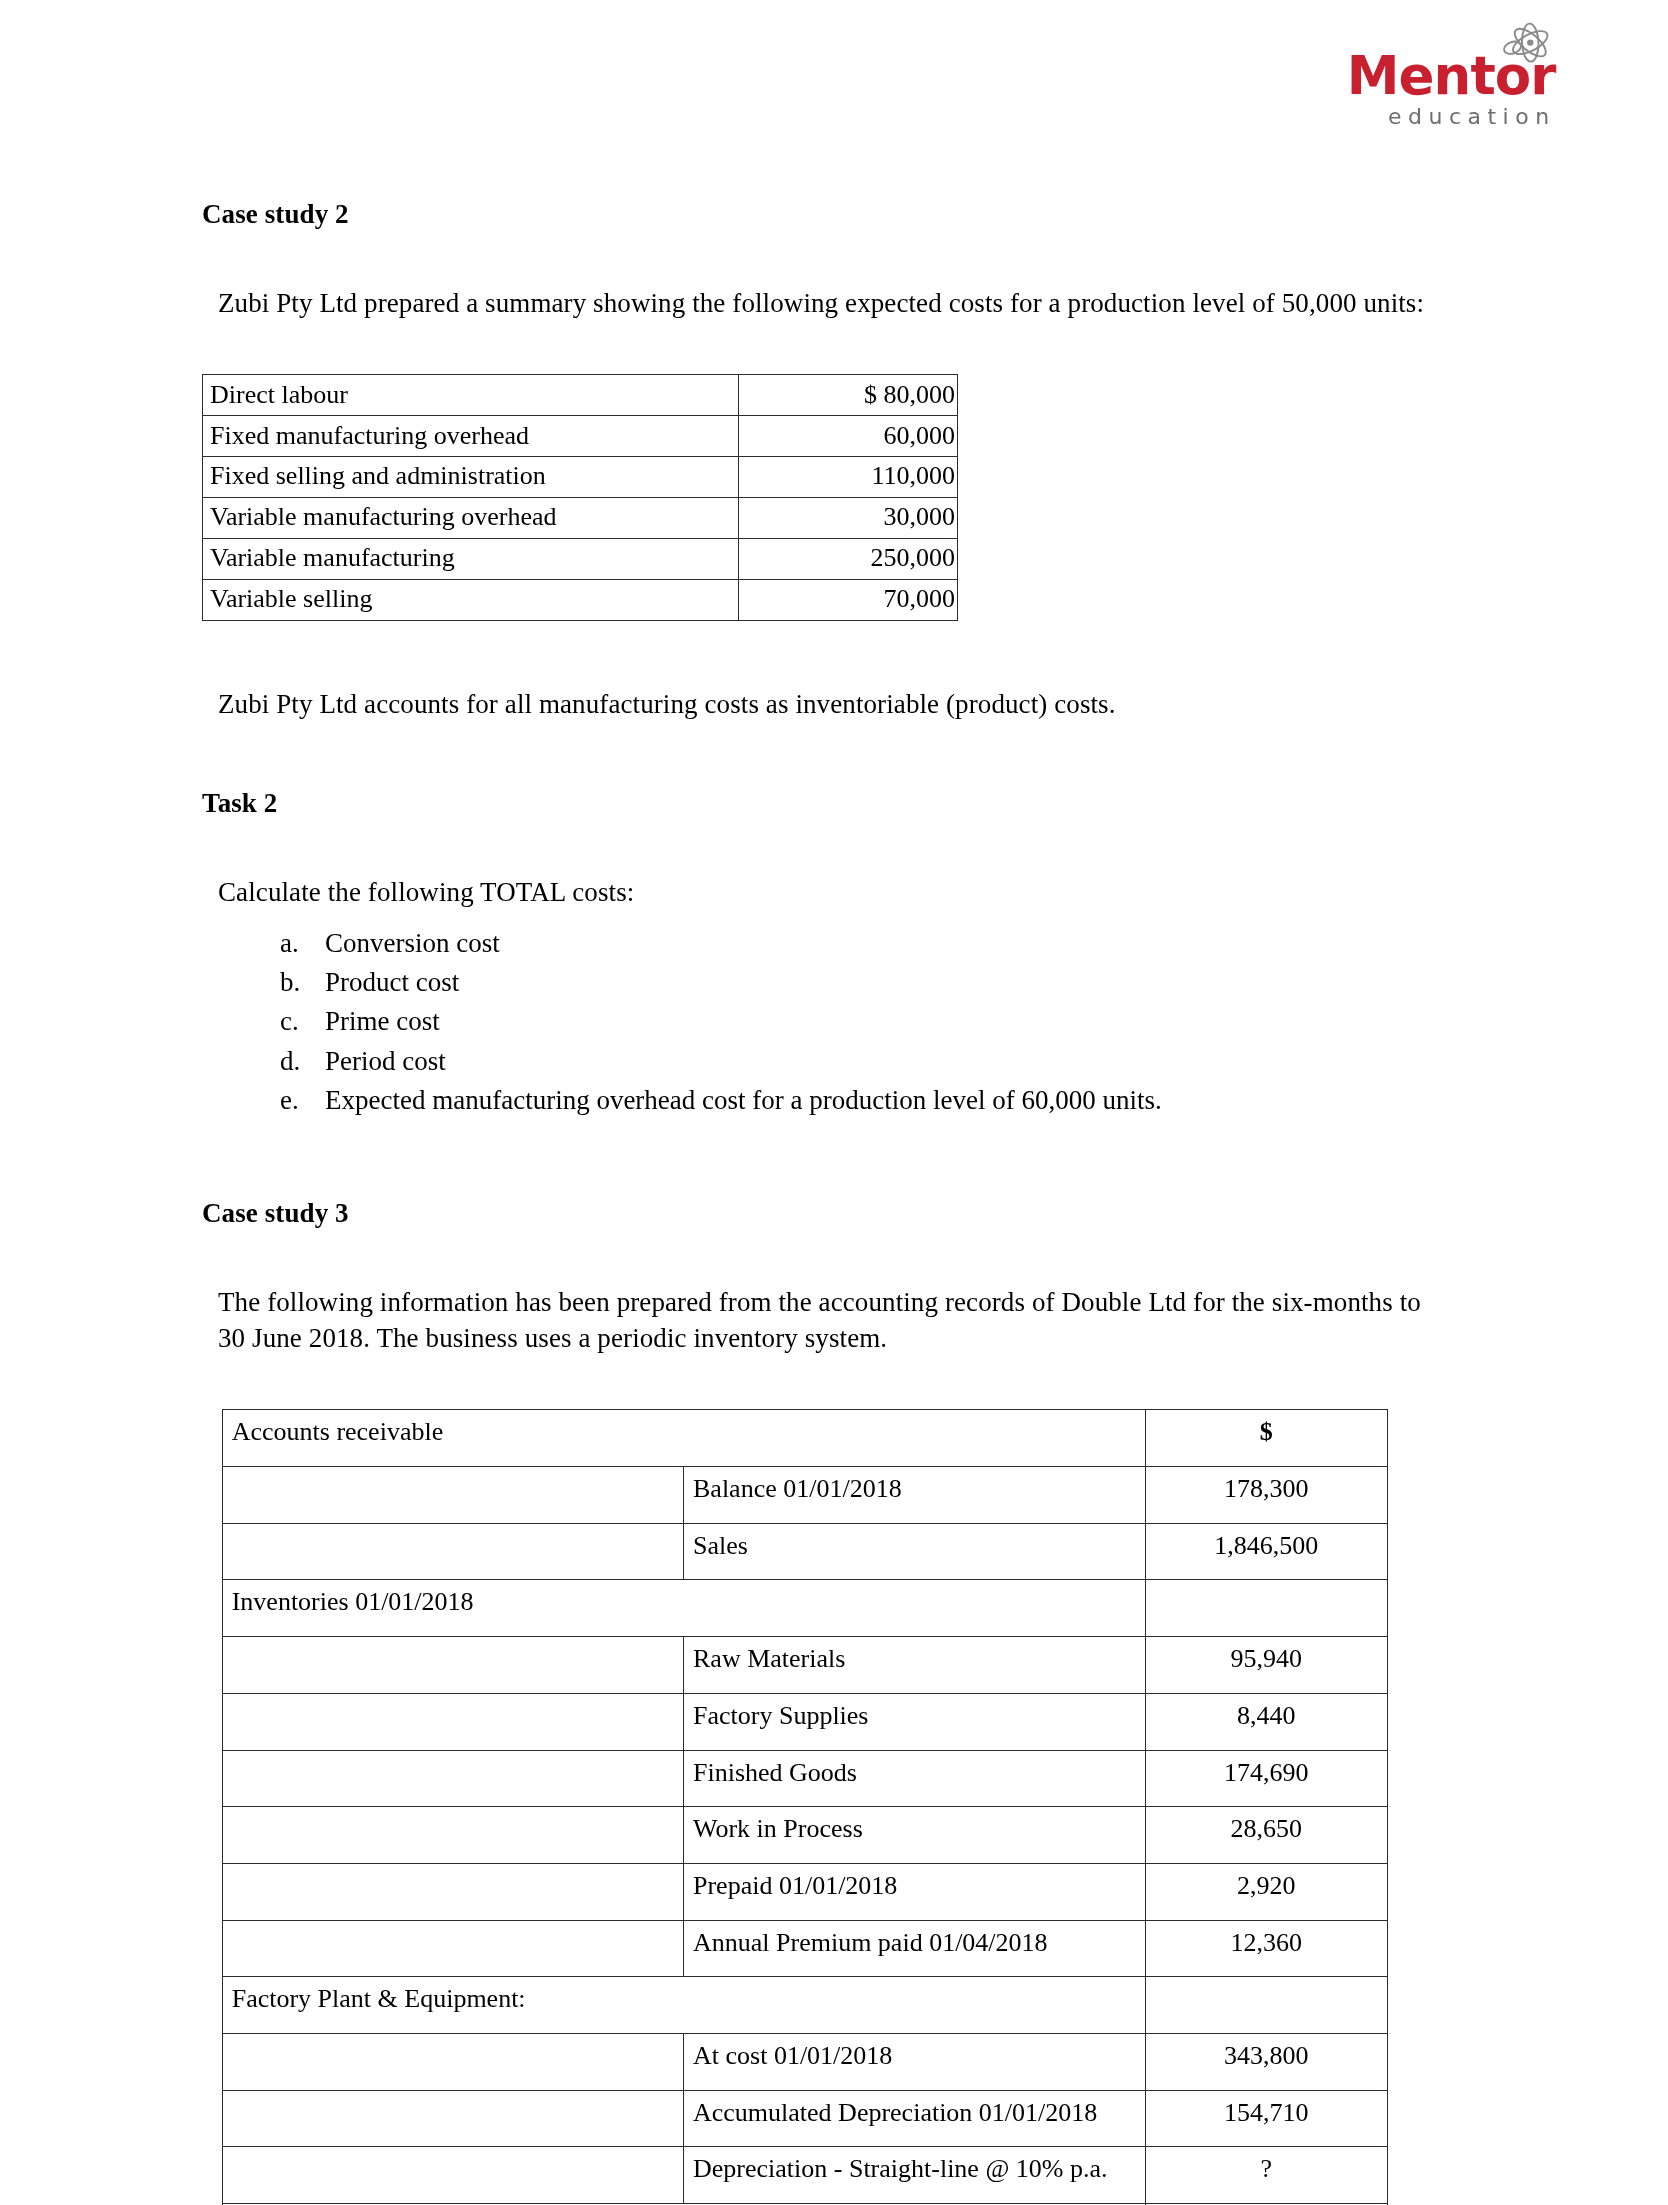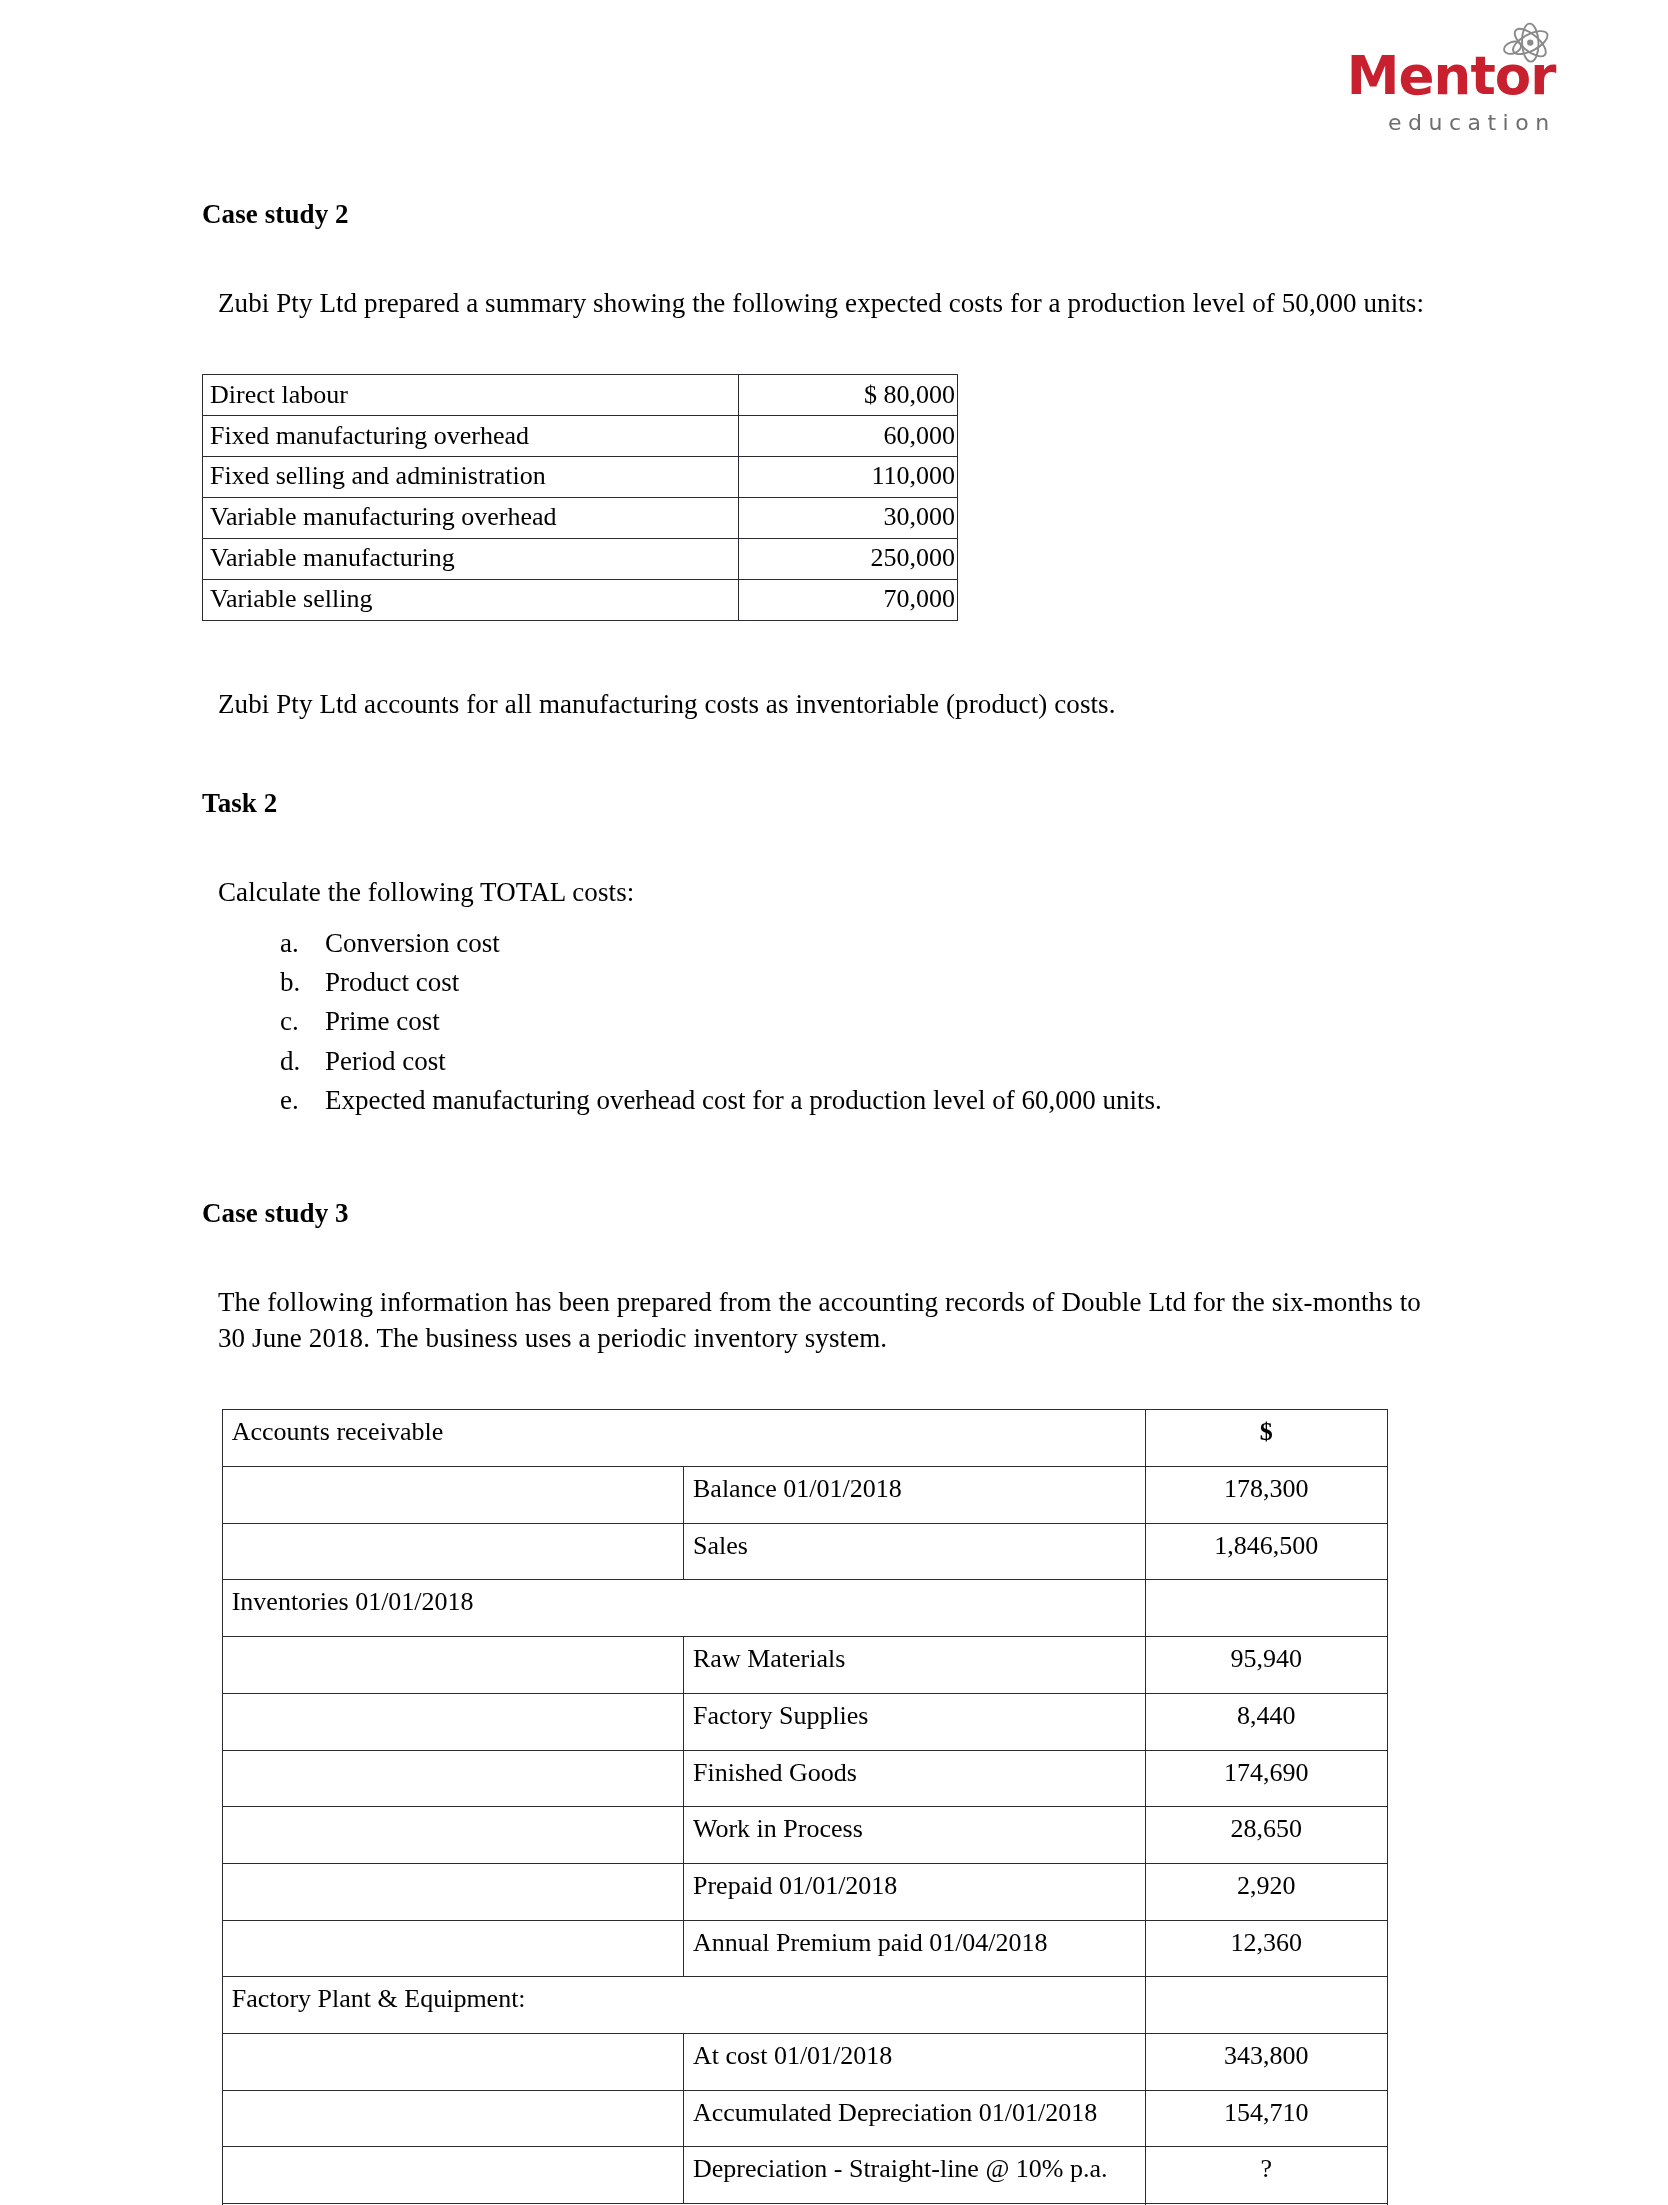--- a/index.html
+++ b/index.html
@@ -43,21 +43,21 @@
     font-weight: bold;
     font-size: 53px;
     letter-spacing: -0.9px;
     color: #c8202e;
     line-height: 1;
     margin-left: 28px;
   }
   .logo-sub {
     position: absolute;
     right: 10.4px;
-    top: 96px;
+    top: 90px;
     font-family: "DejaVu Sans", sans-serif;
     font-size: 22px;
     letter-spacing: 6.5px;
     color: #6e6e6e;
     line-height: 1;
   }
 
   
   .content {
     position: absolute;

